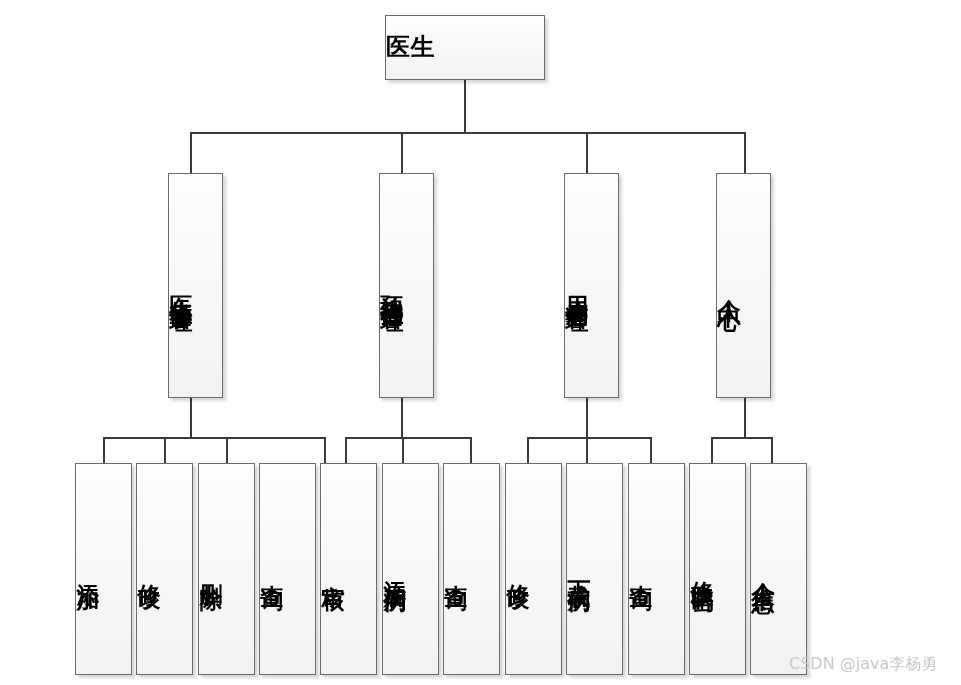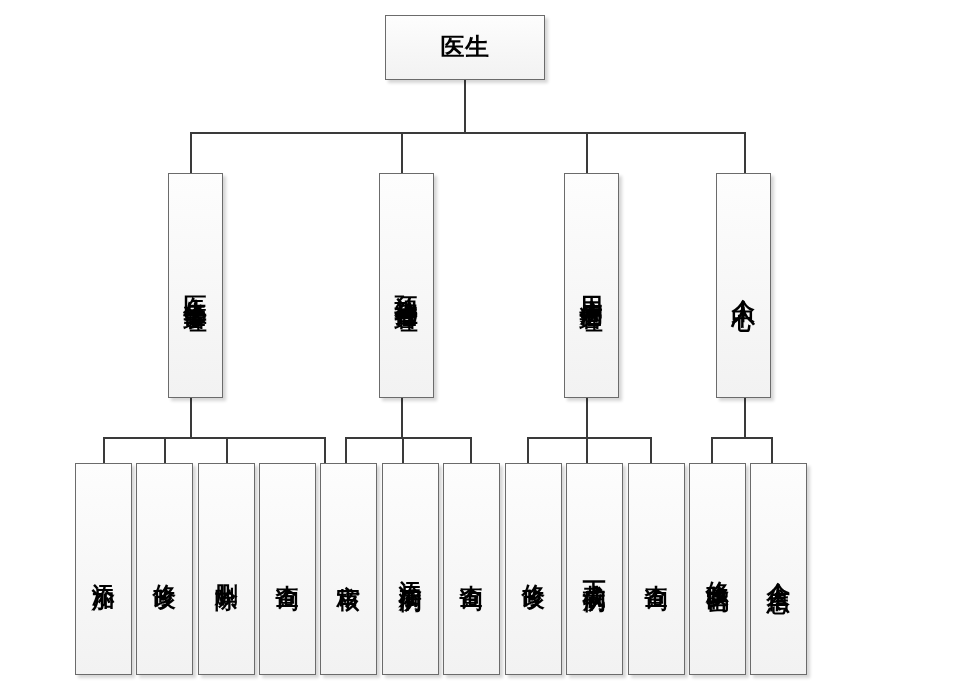--- a/index.html
+++ b/index.html
@@ -22,21 +22,20 @@
 
   
   .node {
     position: absolute;
     box-sizing: border-box;
     border: 1px solid #6b6b6b;
     background: linear-gradient(180deg, #fdfdfd 0%, #f2f2f2 100%);
     box-shadow: 3px 3px 3px rgba(0,0,0,0.16);
     display: flex;
     align-items: center;
-    justify-content: center;
   }
   .node-label {
     color: #000000;
     font-weight: 700;
     line-height: 1.06;
     text-align: center;
     letter-spacing: 0.5px;
   }
 
   
@@ -159,14 +158,15 @@
     <span class="node-label">查询</span>
   </div>
 
   <div class="node vertical leaf" style="left:689px; top:463px; width:57px; height:212px;">
     <span class="node-label">修改密码</span>
   </div>
   <div class="node vertical leaf" style="left:750px; top:463px; width:57px; height:212px;">
     <span class="node-label">个人信息</span>
   </div>
 
+  <div class="watermark" style="left:789px; top:654px;">CSDN @java李杨勇</div>
 
 </div>
 
 </body></html>

